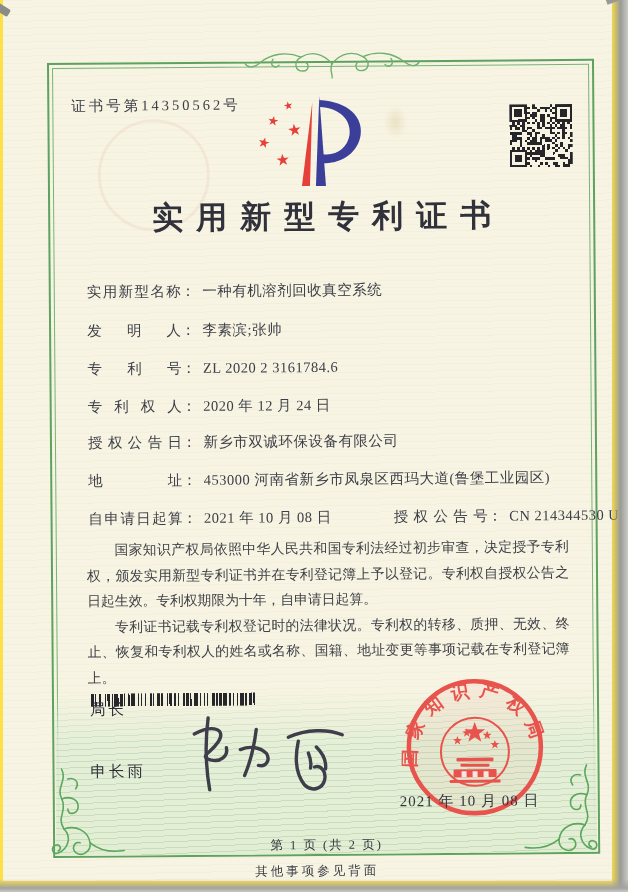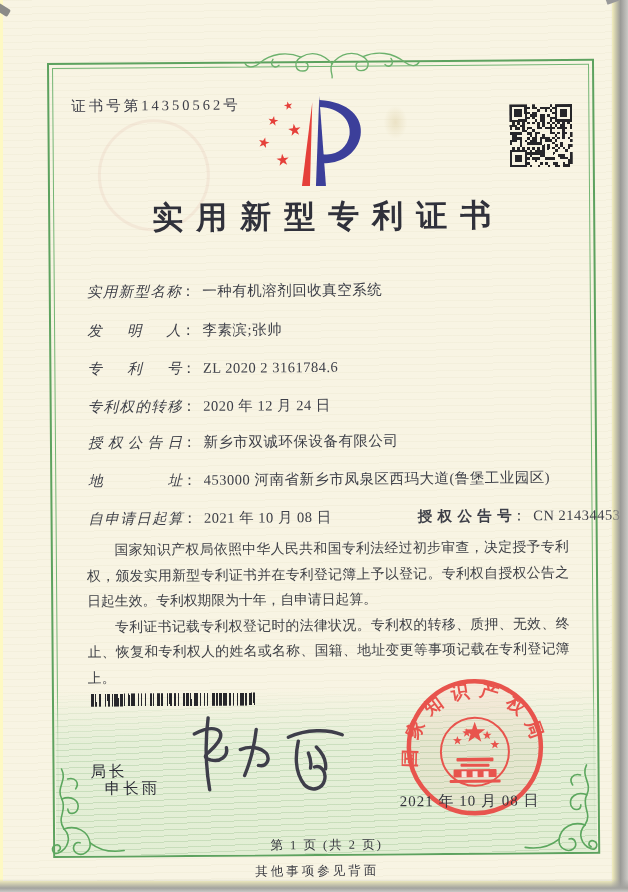--- a/index.html
+++ b/index.html
@@ -1,19 +1,19 @@
 <!DOCTYPE html>
 <html><head>
 <meta charset="utf-8">
 <style>
   * { margin:0; padding:0; box-sizing:border-box; }
   html,body { width:628px; height:892px; overflow:hidden; }
   body { font-family:"Liberation Serif", serif; background:#f6f5f0; }
 
-  .scan { position:relative; width:628px; height:892px; background:#fef9c3; }
+  .scan { position:relative; width:628px; height:892px; background:#fde047; }
 
   
   .paper { position:absolute; left:3px; top:0; width:609px; height:881px;
            background:#f8f4e3;
            background-image:repeating-linear-gradient(179deg, rgba(210,205,170,0.12) 0 1px, transparent 1px 7px); }
 
   
   .shadow-right { position:absolute; right:0; top:0; width:17px; height:892px;
     background:linear-gradient(to right, rgba(110,110,108,0) 0, #9a9a96 55%, #c9c9c5 100%); }
   .shadow-bottom { position:absolute; left:0; bottom:0; width:628px; height:13px;
@@ -47,36 +47,36 @@
   .logo .star { position:absolute; color:#e5403a; line-height:1; }
 
   .qr { position:absolute; left:512px; top:106px; width:63px; height:63px; }
 
   .title { position:absolute; left:50px; top:196px; width:547px; text-align:center;
            font-size:31px; font-weight:bold; color:#30313b; letter-spacing:13px;
            text-indent:13px; }
 
   .field-row { position:absolute; left:88px; font-size:14.5px; color:#3d3f48;
                white-space:nowrap; }
-  .flabel { display:inline-block; width:94px; text-align-last:justify; vertical-align:bottom;font-style:italic; }
+  .flabel { display:inline-block; width:94px; text-align-last:justify; vertical-align:bottom; }
   .fcolon { margin-right:7px; }
   .fvalue { letter-spacing:0.5px; }
   .flabel2 { display:inline-block; width:94px; text-align-last:justify;
-             margin-left:86px; vertical-align:bottom;font-weight:bold; }
+             margin-left:62px; vertical-align:bottom; }
 
   .body-text { position:absolute; left:86px; top:536px; width:482px;
                font-size:13.8px; line-height:25.5px; color:#3f4147; text-align:justify; }
   .body-text p { text-indent:2em; }
 
   .barcode { position:absolute; left:89px; top:692px; width:168px; height:13px; }
 
   .signer { position:absolute; left:88px; font-size:15.5px; color:#2e2f38;
             font-family:"Liberation Sans", sans-serif; letter-spacing:3px; }
-  .signer-title { top:760px; }
-  .signer-name  { top:777px;margin-left:14px; }
+  .signer-title { top:698px; }
+  .signer-name  { top:760px; }
 
   .signature { position:absolute; left:168px; top:703px; width:186px; height:96px; }
 
   .seal { position:absolute; left:399px; top:675px; width:147px; height:147px; }
   .seal-date { position:absolute; left:397px; top:793px; font-size:15px; color:#33343c;
                letter-spacing:1px; }
 
   .page-footer { position:absolute; left:50px; top:837px; width:547px; text-align:center;
                  font-size:12.5px; color:#35363e; letter-spacing:2px; }
   .back-note { position:absolute; left:0; top:863px; width:628px; text-align:center;
@@ -391,21 +391,21 @@
     <div class="field-row" style="top:281px">
       <span class="flabel">实用新型名称</span><span class="fcolon">：</span><span class="fvalue">一种有机溶剂回收真空系统</span>
     </div>
     <div class="field-row" style="top:320px">
       <span class="flabel">发明人</span><span class="fcolon">：</span><span class="fvalue">李素滨;张帅</span>
     </div>
     <div class="field-row" style="top:358px">
       <span class="flabel">专利号</span><span class="fcolon">：</span><span class="fvalue">ZL 2020 2 3161784.6</span>
     </div>
     <div class="field-row" style="top:396px">
-      <span class="flabel">专利权的转移</span><span class="fcolon">：</span><span class="fvalue">2020 年 12 月 24 日</span>
+      <span class="flabel">专利权人</span><span class="fcolon">：</span><span class="fvalue">2020 年 12 月 24 日</span>
     </div>
     <div class="field-row" style="top:432px">
       <span class="flabel">授权公告日</span><span class="fcolon">：</span><span class="fvalue">新乡市双诚环保设备有限公司</span>
     </div>
     <div class="field-row" style="top:470px">
       <span class="flabel">地址</span><span class="fcolon">：</span><span class="fvalue">453000 河南省新乡市凤泉区西玛大道(鲁堡工业园区)</span>
     </div>
     <div class="field-row" style="top:508px">
       <span class="flabel">自申请日起算</span><span class="fcolon">：</span><span class="fvalue">2021 年 10 月 08 日</span><span class="flabel2">授权公告号</span><span class="fcolon">：</span><span class="fvalue">CN 214344530 U</span>
     </div>

